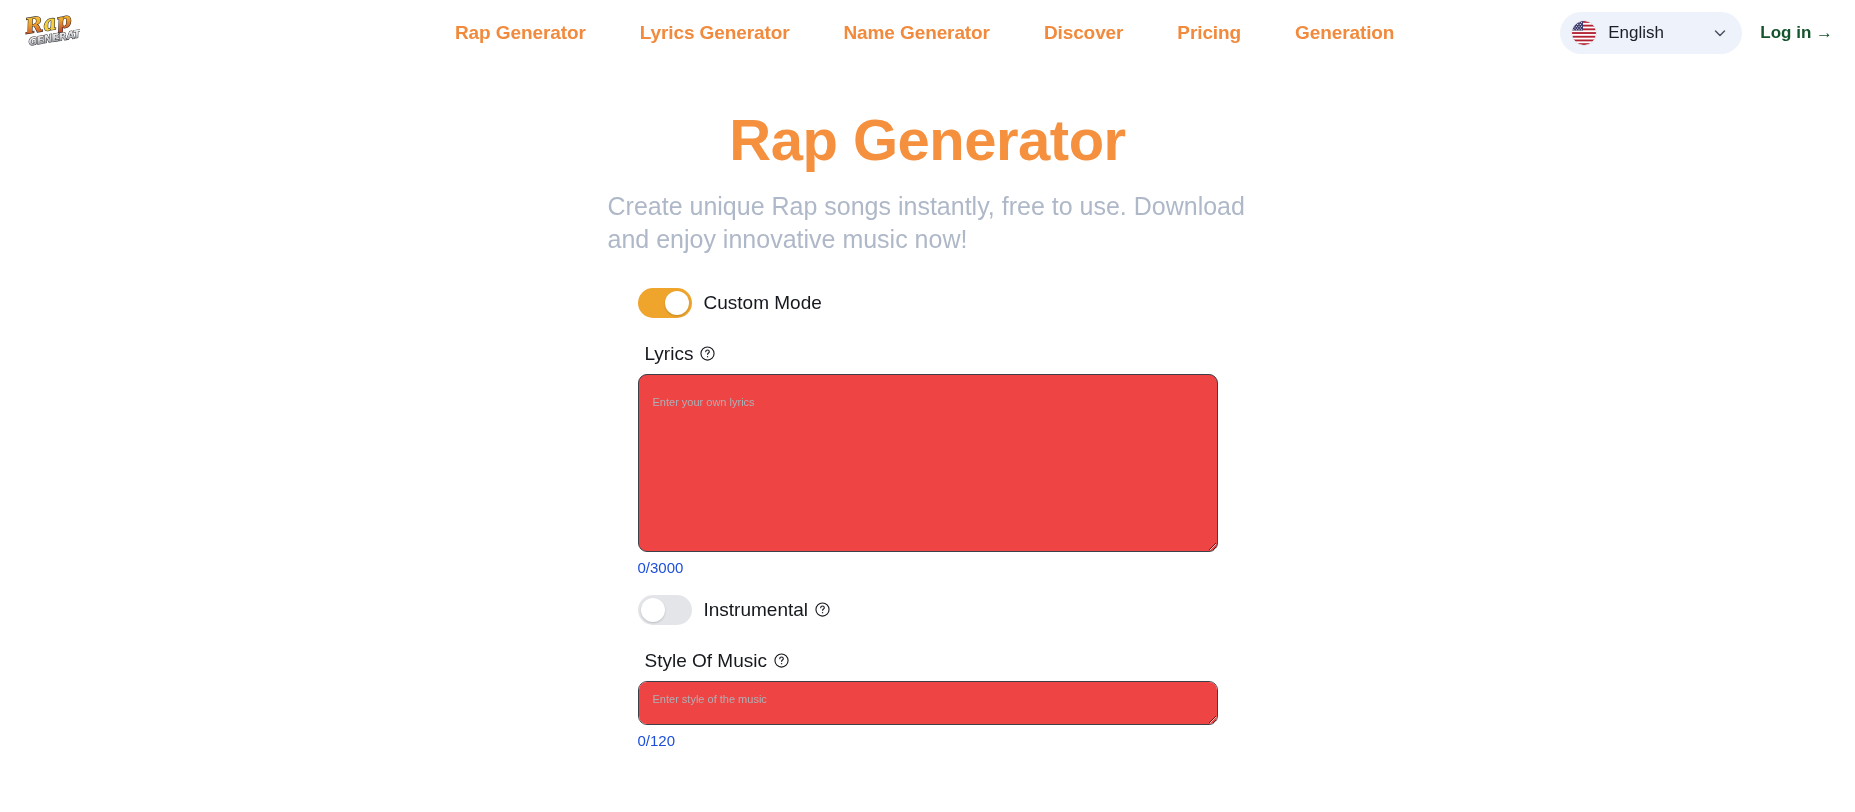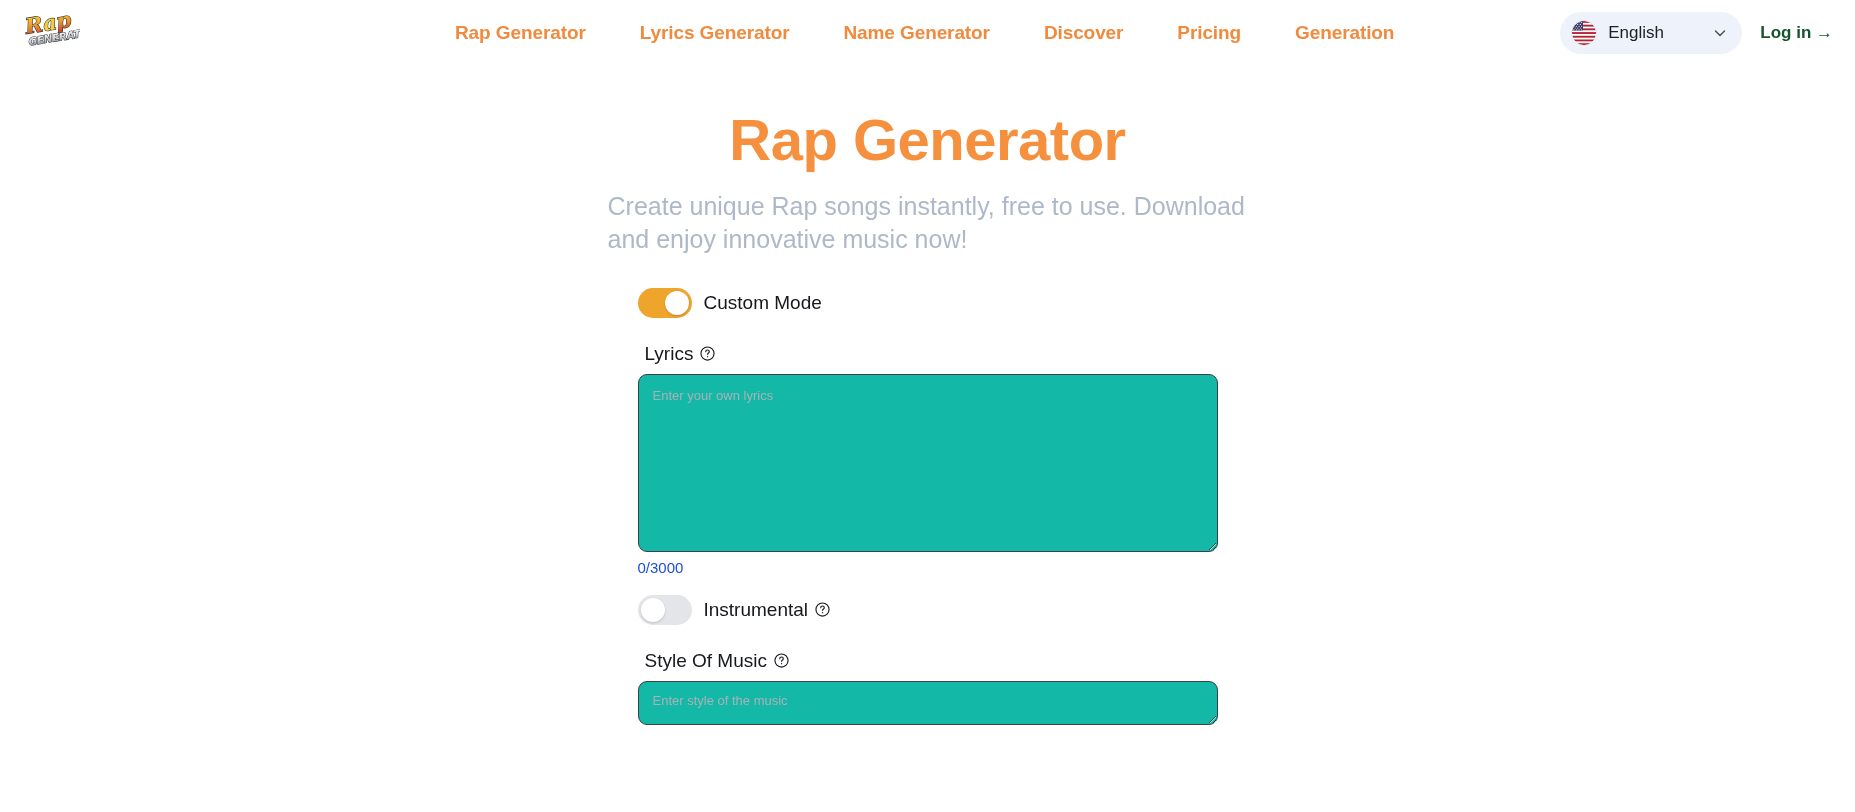--- a/index.html
+++ b/index.html
@@ -179,25 +179,25 @@
   .help-icon {
     width: 15px; height: 15px;
     display: inline-block;
     vertical-align: middle;
   }
 
   .ta {
     width: 100%;
     border: 1px solid #3c4048;
     border-radius: 9px;
-    background: #14b8a6;
+    background: #ef4444;
     font-family: "Liberation Sans", sans-serif;
-    font-size: 13px;
+    font-size: 11px;
     color: #15181d;
-    padding: 13px 14px;
+    padding: 21px 14px;
     outline: none;
     resize: vertical;
     display: block;
   }
   .ta::placeholder { color: #ADB0B6; }
   .ta-lyrics { height: 178px; }
   .ta-style  { height: 44px; min-height:44px; padding-top:11px; }
 
   .counter {
     font-size: 15px;
@@ -334,15 +334,16 @@
 
     <div class="field-label">
       <span>Style Of Music</span>
       <svg class="help-icon" viewBox="0 0 16 16">
         <circle cx="8" cy="8" r="7" fill="none" stroke="#15181d" stroke-width="1.2"></circle>
         <path d="M6.1 6.1c0-1.05.85-1.8 1.9-1.8s1.9.72 1.9 1.72c0 1.45-1.75 1.45-1.75 2.9" fill="none" stroke="#15181d" stroke-width="1.2" stroke-linecap="round"></path>
         <circle cx="8.08" cy="11.4" r="0.72" fill="#15181d"></circle>
       </svg>
     </div>
     <textarea class="ta ta-style" placeholder="Enter style of the music" style=""></textarea>
+    <div class="counter">0/120</div>
 
   </div>
 </div>
 
 </body></html>

